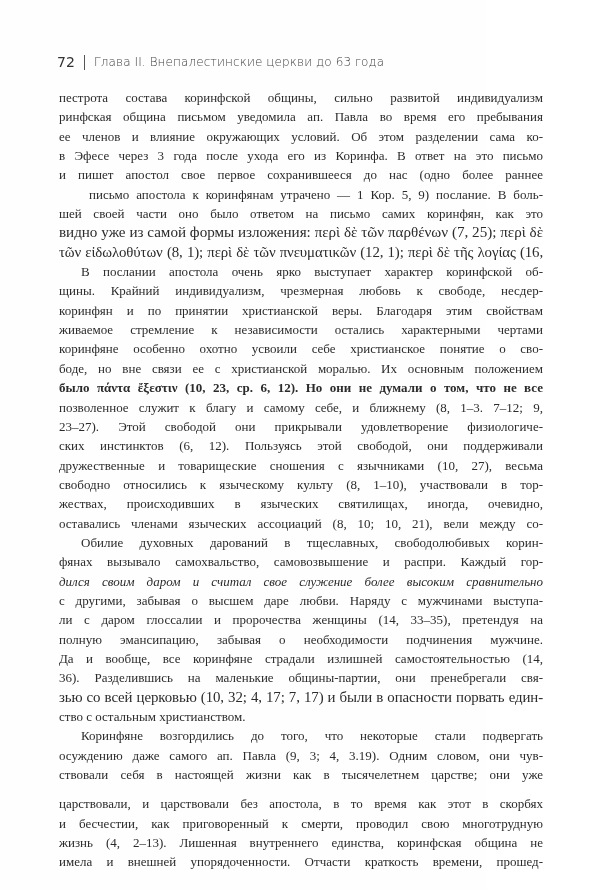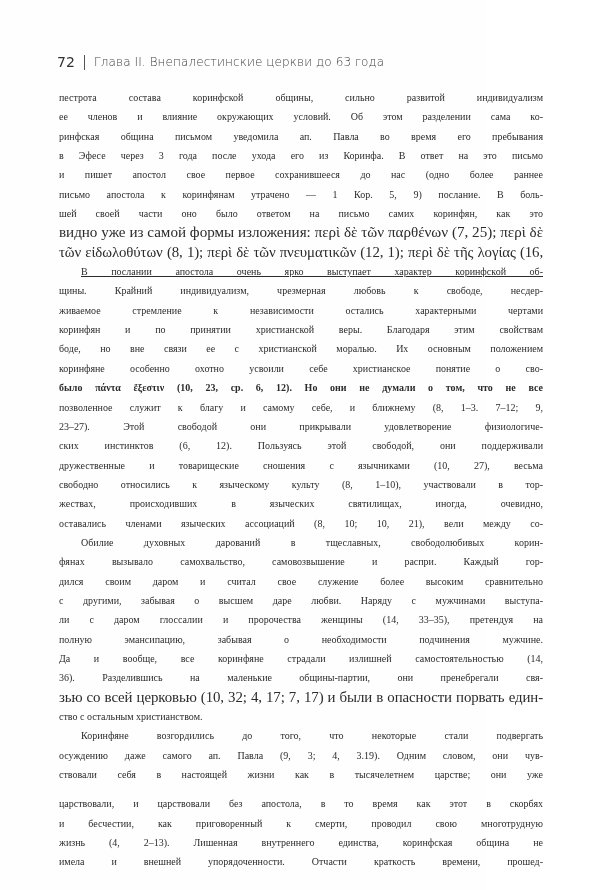--- a/index.html
+++ b/index.html
@@ -60,21 +60,21 @@
       color: #2b2b2b;
     }
     .line {
       display: block;
       white-space: nowrap;
       text-align: justify;
       text-align-last: justify;
       height: 19.35px;
       overflow: visible;
       font-family: "Liberation Serif", "DejaVu Serif", serif;
-      font-size: 10px;
+      font-size: 13px;
     }
     .line.last {
       text-align-last: left;
     }
     .line.indent {
       padding-left: 22px;
     }
   </style>
 </head>
 <body>
@@ -82,49 +82,49 @@
 <div class="page">
   <div class="running-head">
     <span class="page-number">72</span>
     <span class="sep"></span>
     <span class="chapter-title">Глава II. Внепалестинские церкви до 63 года</span>
   </div>
 
   <div class="body-text" id="body-text">
       <div>
         <span class="line" style="text-align-last: justify; display: block; white-space: normal;">пестрота состава коринфской общины, сильно развитой индивидуализм</span>
+        <span class="line" style="text-align-last: justify; display: block; white-space: normal;">ринфская община письмом уведомила ап. Павла во время его пребывания</span>
         <span class="line" style="text-align-last: justify; display: block; white-space: normal;">ее членов и влияние окружающих условий. Об этом разделении сама ко-</span>
-        <span class="line" style="text-align-last: justify; display: block; white-space: normal;">ринфская община письмом уведомила ап. Павла во время его пребывания</span>
         <span class="line" style="text-align-last: justify; display: block; white-space: normal;">в Эфесе через 3 года после ухода его из Коринфа. В ответ на это письмо</span>
         <span class="line" style="text-align-last: justify; display: block; white-space: normal;">и пишет апостол свое первое сохранившееся до нас (одно более раннее</span>
-        <span class="line" style="text-align-last: justify; display: block; white-space: normal;">письмо апостола к коринфянам утрачено — 1 Кор. 5, 9) послание. В боль-</span>
+        <span class="line" style="text-align-last: justify; display: block; white-space: normal; margin-left: 30px;">письмо апостола к коринфянам утрачено — 1 Кор. 5, 9) послание. В боль-</span>
         <span class="line" style="text-align-last: justify; display: block; white-space: normal;">шей своей части оно было ответом на письмо самих коринфян, как это</span>
         <span class="line" style="text-align-last: justify; display: block; letter-spacing: -0.03px; font-size: 15.11px; white-space: normal;">видно уже из самой формы изложения: περὶ δὲ τῶν παρθένων (7, 25); περὶ δὲ</span>
         <span class="line" style="text-align-last: justify; display: block; letter-spacing: -0.11px; font-size: 14.86px; white-space: normal;">τῶν εἰδωλοθύτων (8, 1); περὶ δὲ τῶν πνευματικῶν (12, 1); περὶ δὲ τῆς λογίας (16,</span>
       </div>
       <div>
-        <span class="line indent" style="text-align-last: justify; display: block; white-space: normal; text-decoration: underline;">В послании апостола очень ярко выступает характер коринфской об-</span>
+        <span class="line indent" style="text-align-last: justify; display: block; white-space: normal;">В послании апостола очень ярко выступает характер коринфской об-</span>
         <span class="line" style="text-align-last: justify; display: block; white-space: normal;">щины. Крайний индивидуализм, чрезмерная любовь к свободе, несдер-</span>
+        <span class="line" style="text-align-last: justify; display: block; white-space: normal;">коринфян и по принятии христианской веры. Благодаря этим свойствам</span>
         <span class="line" style="text-align-last: justify; display: block; white-space: normal;">живаемое стремление к независимости остались характерными чертами</span>
-        <span class="line" style="text-align-last: justify; display: block; white-space: normal;">коринфян и по принятии христианской веры. Благодаря этим свойствам</span>
+        <span class="line" style="text-align-last: justify; display: block; white-space: normal;">коринфяне особенно охотно усвоили себе христианское понятие о сво-</span>
         <span class="line" style="text-align-last: justify; display: block; white-space: normal;">боде, но вне связи ее с христианской моралью. Их основным положением</span>
-        <span class="line" style="text-align-last: justify; display: block; white-space: normal;">коринфяне особенно охотно усвоили себе христианское понятие о сво-</span>
         <span class="line" style="text-align-last: justify; display: block; white-space: normal; font-weight: bold;">было πάντα ἔξεστιν (10, 23, ср. 6, 12). Но они не думали о том, что не все</span>
         <span class="line" style="text-align-last: justify; display: block; white-space: normal;">позволенное служит к благу и самому себе, и ближнему (8, 1–3. 7–12; 9,</span>
         <span class="line" style="text-align-last: justify; display: block; white-space: normal;">23–27). Этой свободой они прикрывали удовлетворение физиологиче-</span>
         <span class="line" style="text-align-last: justify; display: block; white-space: normal;">ских инстинктов (6, 12). Пользуясь этой свободой, они поддерживали</span>
         <span class="line" style="text-align-last: justify; display: block; white-space: normal;">дружественные и товарищеские сношения с язычниками (10, 27), весьма</span>
         <span class="line" style="text-align-last: justify; display: block; white-space: normal;">свободно относились к языческому культу (8, 1–10), участвовали в тор-</span>
         <span class="line" style="text-align-last: justify; display: block; white-space: normal;">жествах, происходивших в языческих святилищах, иногда, очевидно,</span>
         <span class="line" style="text-align-last: justify; display: block; white-space: normal;">оставались членами языческих ассоциаций (8, 10; 10, 21), вели между со-</span>
       </div>
       <div>
         <span class="line indent" style="text-align-last: justify; display: block; white-space: normal;">Обилие духовных дарований в тщеславных, свободолюбивых корин-</span>
         <span class="line" style="text-align-last: justify; display: block; white-space: normal;">фянах вызывало самохвальство, самовозвышение и распри. Каждый гор-</span>
-        <span class="line" style="text-align-last: justify; display: block; white-space: normal;">дился своим даром и считал свое служение более высоким сравнительно</span>
+        <span class="line" style="text-align-last: justify; display: block; white-space: normal; font-style: italic;">дился своим даром и считал свое служение более высоким сравнительно</span>
         <span class="line" style="text-align-last: justify; display: block; white-space: normal;">с другими, забывая о высшем даре любви. Наряду с мужчинами выступа-</span>
         <span class="line" style="text-align-last: justify; display: block; white-space: normal;">ли с даром глоссалии и пророчества женщины (14, 33–35), претендуя на</span>
         <span class="line" style="text-align-last: justify; display: block; white-space: normal;">полную эмансипацию, забывая о необходимости подчинения мужчине.</span>
         <span class="line" style="text-align-last: justify; display: block; white-space: normal;">Да и вообще, все коринфяне страдали излишней самостоятельностью (14,</span>
         <span class="line" style="text-align-last: justify; display: block; white-space: normal;">36). Разделившись на маленькие общины-партии, они пренебрегали свя-</span>
         <span class="line" style="text-align-last: justify; display: block; letter-spacing: -0.1px; font-size: 14.89px; white-space: normal;">зью со всей церковью (10, 32; 4, 17; 7, 17) и были в опасности порвать един-</span>
         <span class="line last" style="text-align-last: left; display: block;">ство с остальным христианством.</span>
       </div>
       <div>
         <span class="line indent" style="text-align-last: justify; display: block; white-space: normal;">Коринфяне возгордились до того, что некоторые стали подвергать</span>

